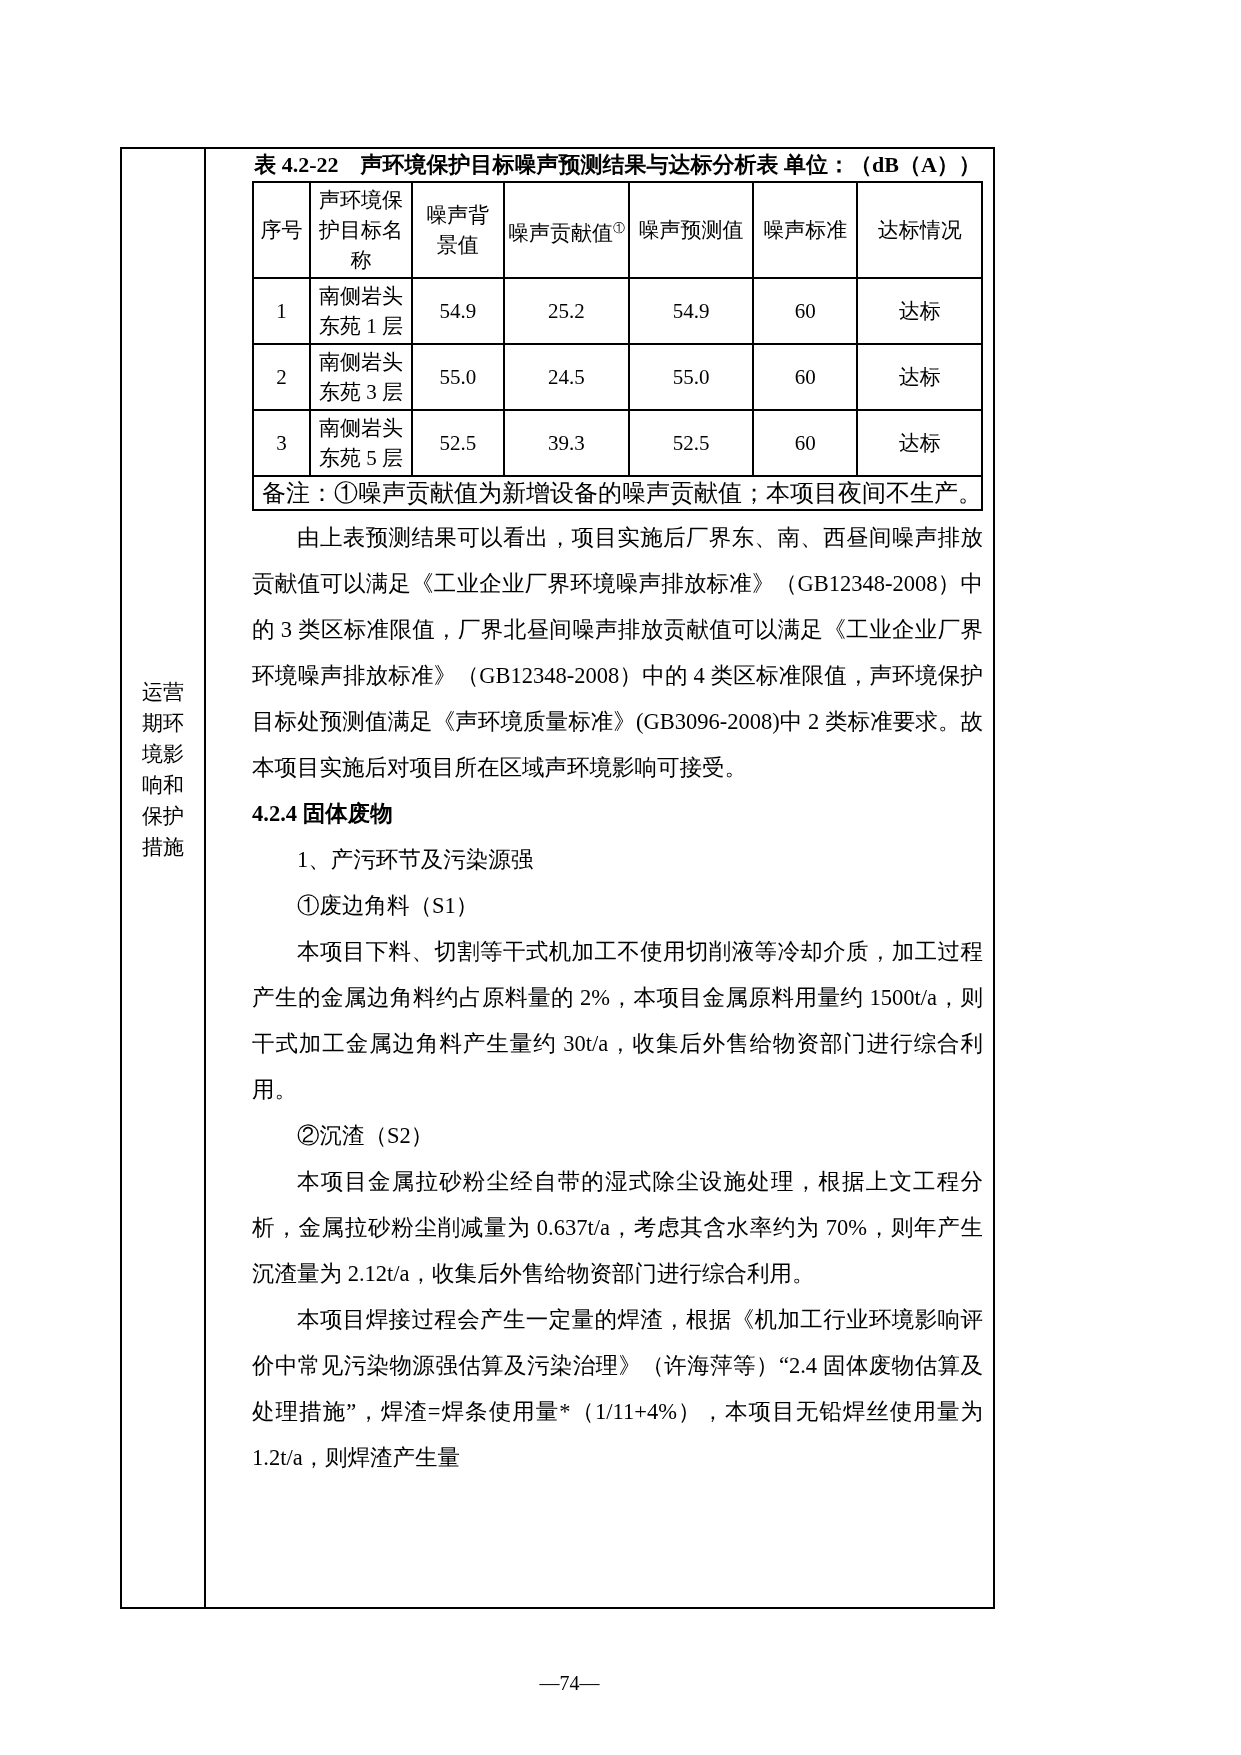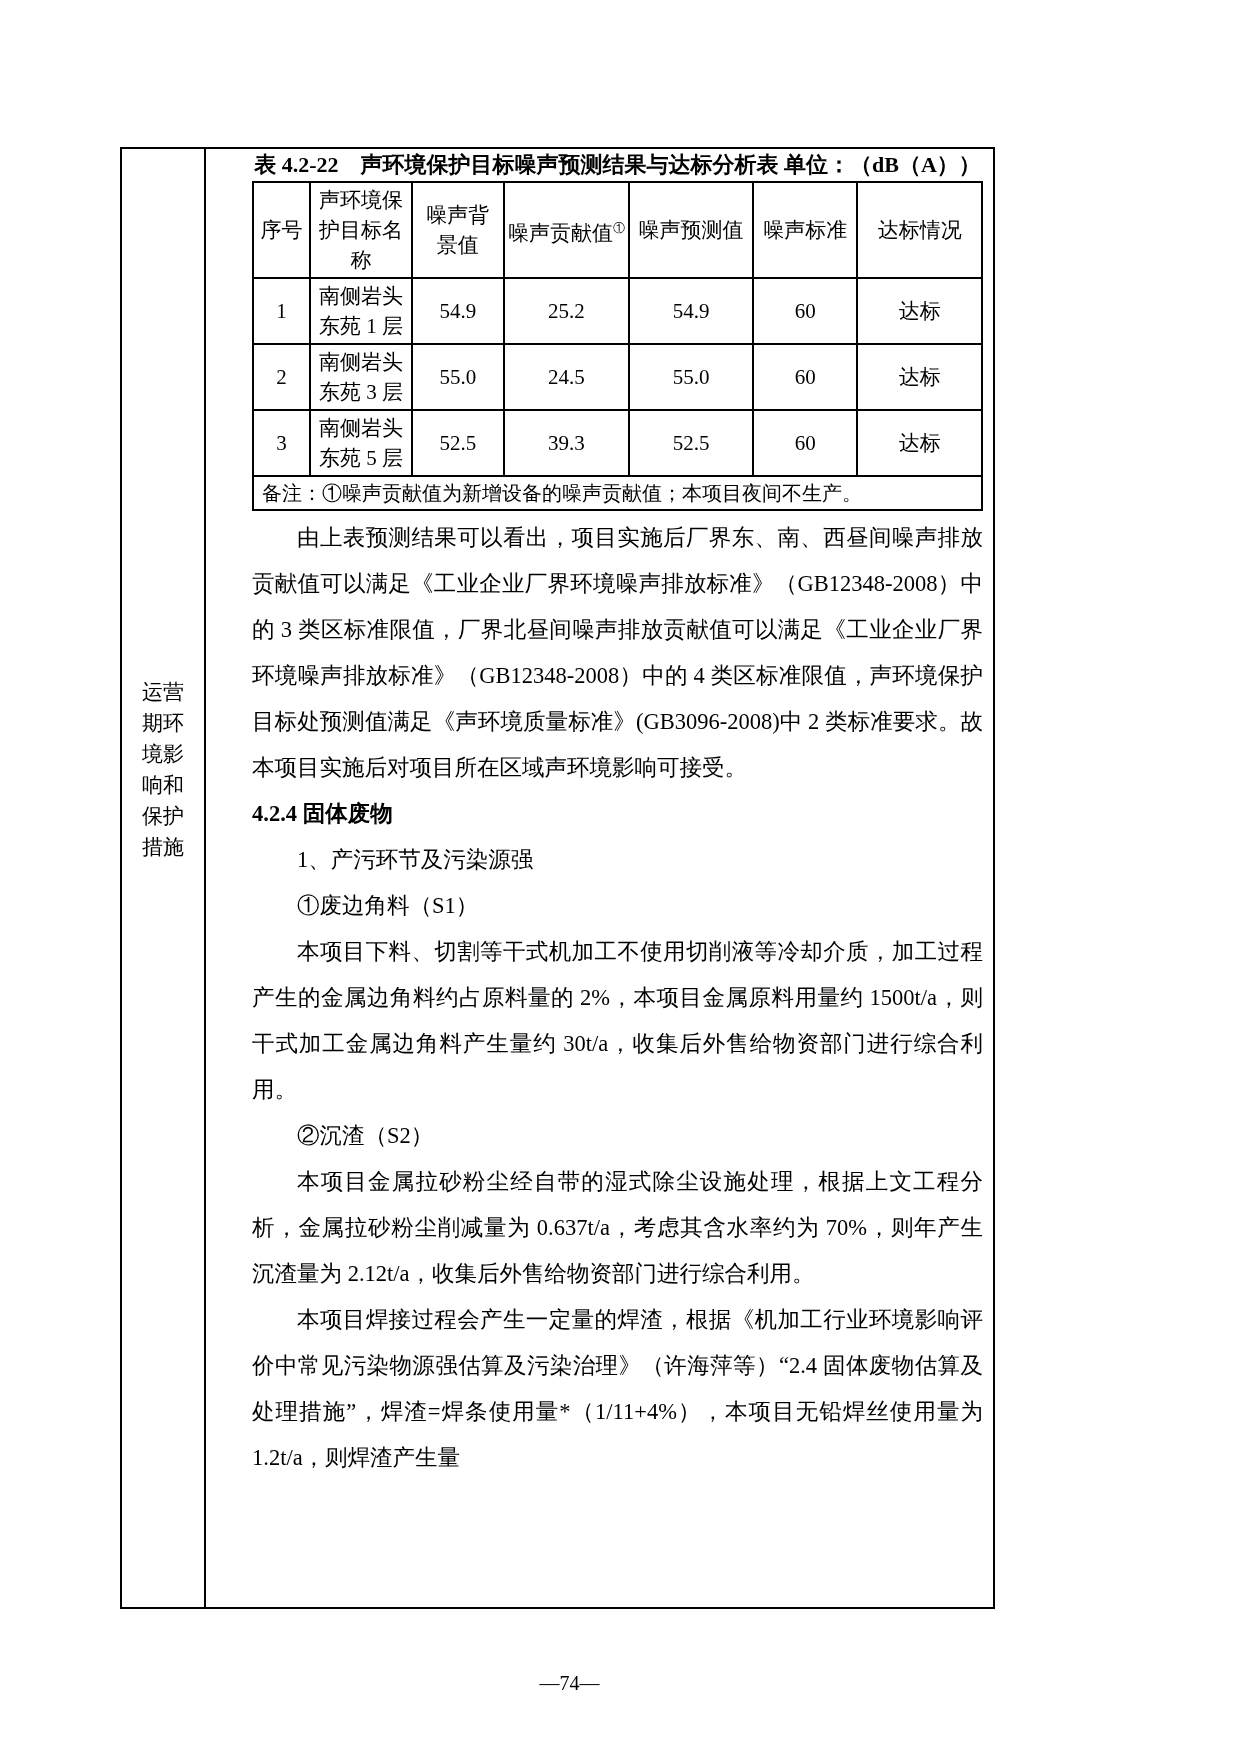--- a/index.html
+++ b/index.html
@@ -53,21 +53,21 @@
     vertical-align:middle;
     font-size:21px;
     line-height:30px;
     padding:2px 3px;
   }
   table.noise tr.hdr td { height:68px; }
   table.noise tr.datarow td { height:57px; }
   table.noise td.note-cell {
     height:34px;
     text-align:left;
-    font-size:20px;
+    font-size:24px;
     line-height:24px;
     padding-left:8px;
     white-space:nowrap;
   }
   sup { font-size:12px; }
   .body-text { margin-top:4px; }
   .para {
     font-size:22.5px;
     line-height:46px;
     text-align:justify;

